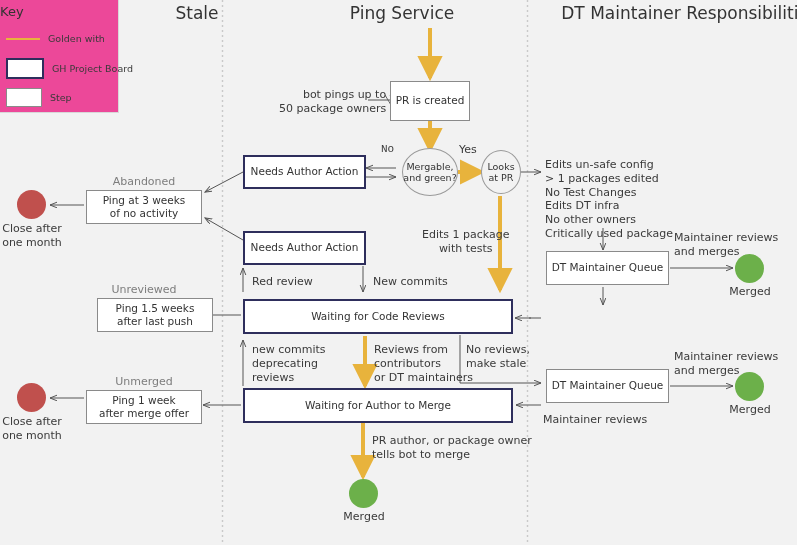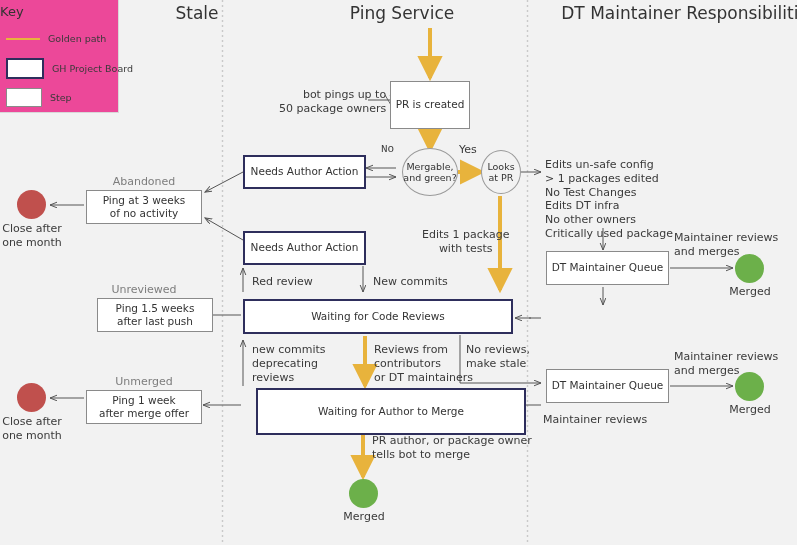--- a/index.html
+++ b/index.html
@@ -128,48 +128,48 @@
 
   <div class="lane-title" style="left:118px;top:3px;width:104px;">Stale</div>
   <div class="lane-title" style="left:223px;top:3px;width:304px;">Ping Service</div>
   <div class="lane-title" style="left:528px;top:3px;width:269px;">DT Maintainer Responsibilities</div>
 
   <div class="keybox">
     <div class="key-title">Key</div>
 
     <div class="key-row" style="left:6px;top:33px;">
       <div class="key-line"></div>
-      <div class="key-label">Golden path</div>
+      <div class="key-label">Golden with</div>
     </div>
 
     <div class="key-row" style="left:6px;top:58px;">
       <div class="key-swatch sw-gh"></div>
       <div class="key-label">GH Project Board</div>
     </div>
 
     <div class="key-row" style="left:6px;top:88px;">
       <div class="key-swatch sw-step"></div>
       <div class="key-label">Step</div>
     </div>
   </div>
 
-  <div class="node step" style="left:390px;top:81px;width:80px;height:48px;">PR is created</div>
+  <div class="node step" style="left:390px;top:81px;width:80px;height:40px;">PR is created</div>
 
   <div class="circle c-outline" style="left:402px;top:148px;width:56px;height:48px;white-space:pre;">Mergable,
 and green?</div>
 
   <div class="circle c-outline" style="left:481px;top:150px;width:40px;height:44px;white-space:pre;">Looks
 at PR</div>
 
   <div class="node gh" style="left:243px;top:155px;width:123px;height:34px;">Needs Author Action</div>
   <div class="node gh" style="left:243px;top:231px;width:123px;height:34px;">Needs Author Action</div>
 
   <div class="node gh" style="left:243px;top:299px;width:270px;height:35px;">Waiting for Code Reviews</div>
 
-  <div class="node gh" style="left:256px;top:388px;width:270px;height:47px;">Waiting for Author to Merge</div>
+  <div class="node gh" style="left:243px;top:388px;width:270px;height:35px;">Waiting for Author to Merge</div>
 
   <div class="circle c-green" style="left:349px;top:479px;width:29px;height:29px;"></div>
   <div class="lbl c" style="left:329px;top:510px;width:70px;">Merged</div>
 
   <div class="lbl gray c" style="left:86px;top:175px;width:116px;">Abandoned</div>
   <div class="node step" style="left:86px;top:190px;width:116px;height:34px;white-space:pre;">Ping at 3 weeks
 of no activity</div>
 
   <div class="circle c-red" style="left:17px;top:190px;width:29px;height:29px;"></div>
   <div class="lbl c" style="left:0px;top:222px;width:64px;white-space:pre;">Close after

